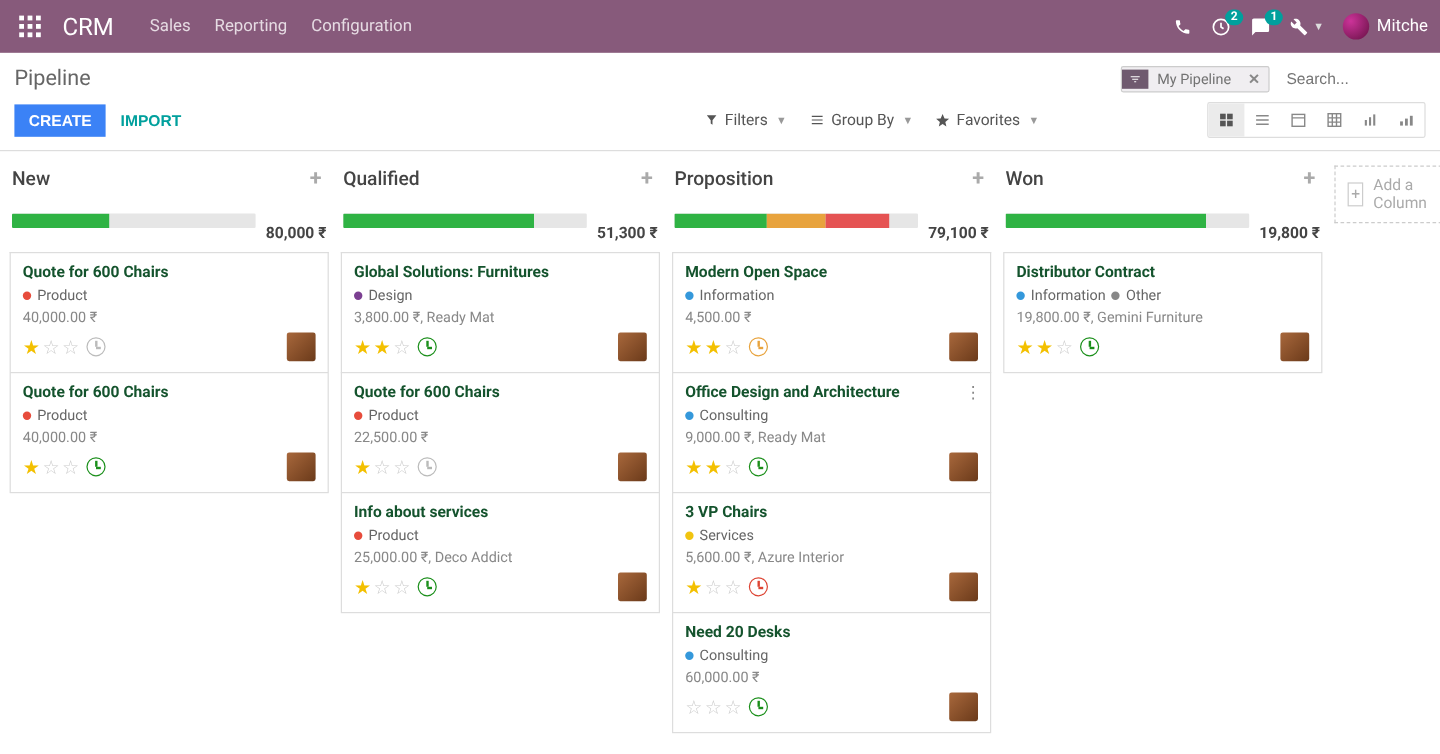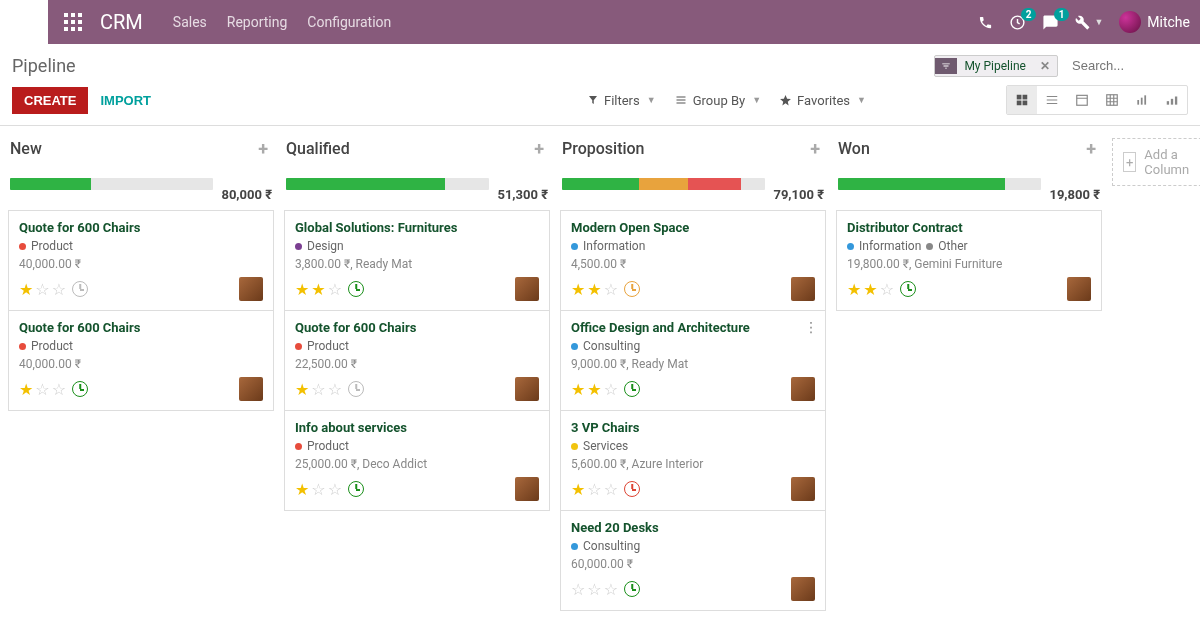--- a/index.html
+++ b/index.html
@@ -1,43 +1,43 @@
 <!DOCTYPE html>
 <html><head>
 <meta charset="utf-8">
 <style>
   * { box-sizing: border-box; margin: 0; padding: 0; }
   body { font-family: -apple-system, BlinkMacSystemFont, "Segoe UI", Roboto, Arial, sans-serif; font-size: 13px; color: #555; background: #fff; width: 1200px; }
 
   
-  .topnav { background: #875a7b; height: 44px; display: flex; align-items: center; padding: 0 10px; color: #fff; margin-left: 48px; }
+  .topnav { background: #875a7b; height: 44px; display: flex; align-items: center; padding: 0 10px; color: #fff; }
   .apps-icon { width: 18px; height: 18px; margin-right: 18px; margin-left:6px; display: grid; grid-template-columns: repeat(3,4px); grid-template-rows: repeat(3,4px); gap: 3px; cursor:pointer; }
   .apps-icon span { background: #fff; width:4px; height:4px; }
   .brand { font-size: 20px; font-weight: 400; margin-right: 30px; }
   .nav-links { display:flex; gap:20px; }
   .nav-links a { color: #e6dbe3; text-decoration: none; font-size:14px; cursor:pointer; }
   .nav-right { margin-left:auto; display:flex; align-items:center; gap:16px; }
   .nav-icon { position:relative; color:#fff; cursor:pointer; display:flex; align-items:center; }
   .badge { position:absolute; top:-6px; right:-10px; background:#00a09d; color:#fff; border-radius:8px; font-size:10px; padding:1px 5px; font-weight:bold; }
   .user { display:flex; align-items:center; gap:6px; font-size:14px; }
   .avatar-sm { width:22px; height:22px; border-radius:50%; background: radial-gradient(circle at 30% 30%, #c39, #614); }
 
   
   .controlbar { display:flex; align-items:center; padding: 10px 12px 0 12px; gap:12px; }
   .page-title { font-size:18px; color:#666; }
   .control-right { margin-left:auto; display:flex; align-items:center; gap:10px; }
   .filter-tag { display:flex; align-items:center; background:#f0eef1; border:1px solid #ccc; border-radius:2px; overflow:hidden; font-size:12px; }
   .filter-tag .fticon { background:#6f5a6f; color:#fff; padding:3px 6px; }
-  .filter-tag .ftlabel { padding: 3px 7px; color:#14532d; }
+  .filter-tag .ftlabel { padding: 3px 7px; color:#737373; }
   .filter-tag .ftclose { padding:3px 7px; color:#888; cursor:pointer; font-weight:bold; }
   .search-input { border:none; outline:none; font-size:13px; width:120px; padding:4px; }
 
   
   .buttonrow { display:flex; align-items:center; padding: 8px 12px 10px 12px; border-bottom: 1px solid #ddd; }
-  .btn-create { background:#b91c1c; color:#fff; border:none; padding:6px 12px; font-size:13px; font-weight:bold; cursor:pointer; }
+  .btn-create { background:#3b82f6; color:#fff; border:none; padding:6px 12px; font-size:13px; font-weight:bold; cursor:pointer; }
   .btn-import { background:none; border:none; color:#00a09d; font-weight:bold; padding:6px 12px; cursor:pointer; font-size:13px; }
   .filters-group { margin-left:auto; display:flex; gap:18px; color:#555; margin-right:140px;}
   .filter-btn { display:flex; align-items:center; gap:5px; cursor:pointer; font-size:13px; }
   .caret { font-size:9px; margin-left:2px; color:#999; }
   .view-switch { display:flex; gap:0; border:1px solid #ddd; border-radius:2px; overflow:hidden; }
   .view-switch .vs { width:30px; height:28px; display:flex; align-items:center; justify-content:center; cursor:pointer; color:#777; }
   .view-switch .vs.active { background:#ebebeb; }
 
   
   .board { display:flex; gap:10px; padding: 10px 8px; align-items:flex-start; }

